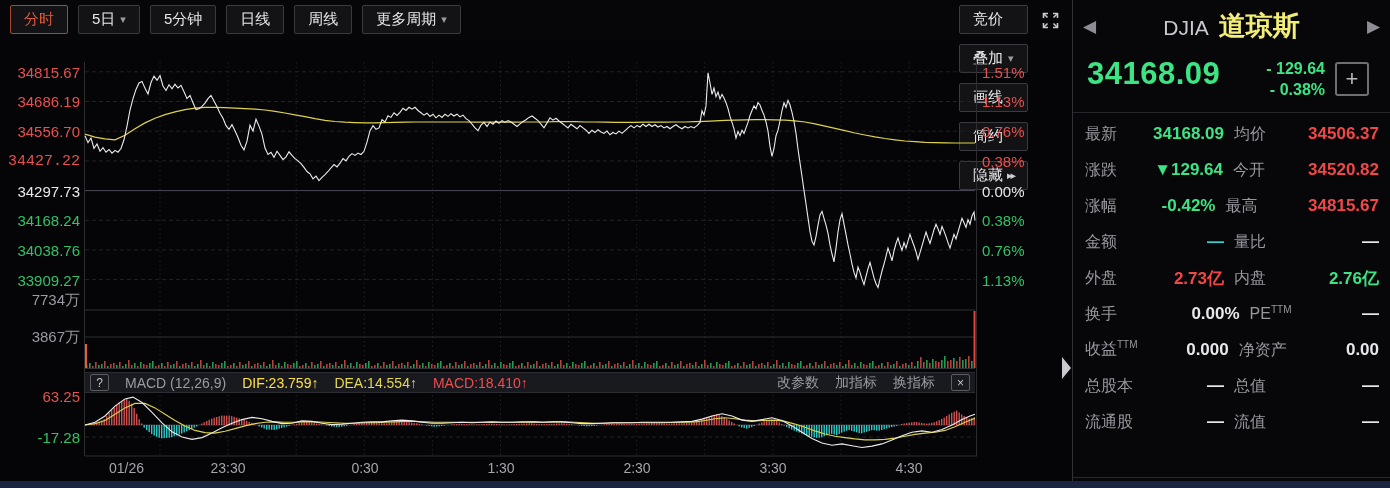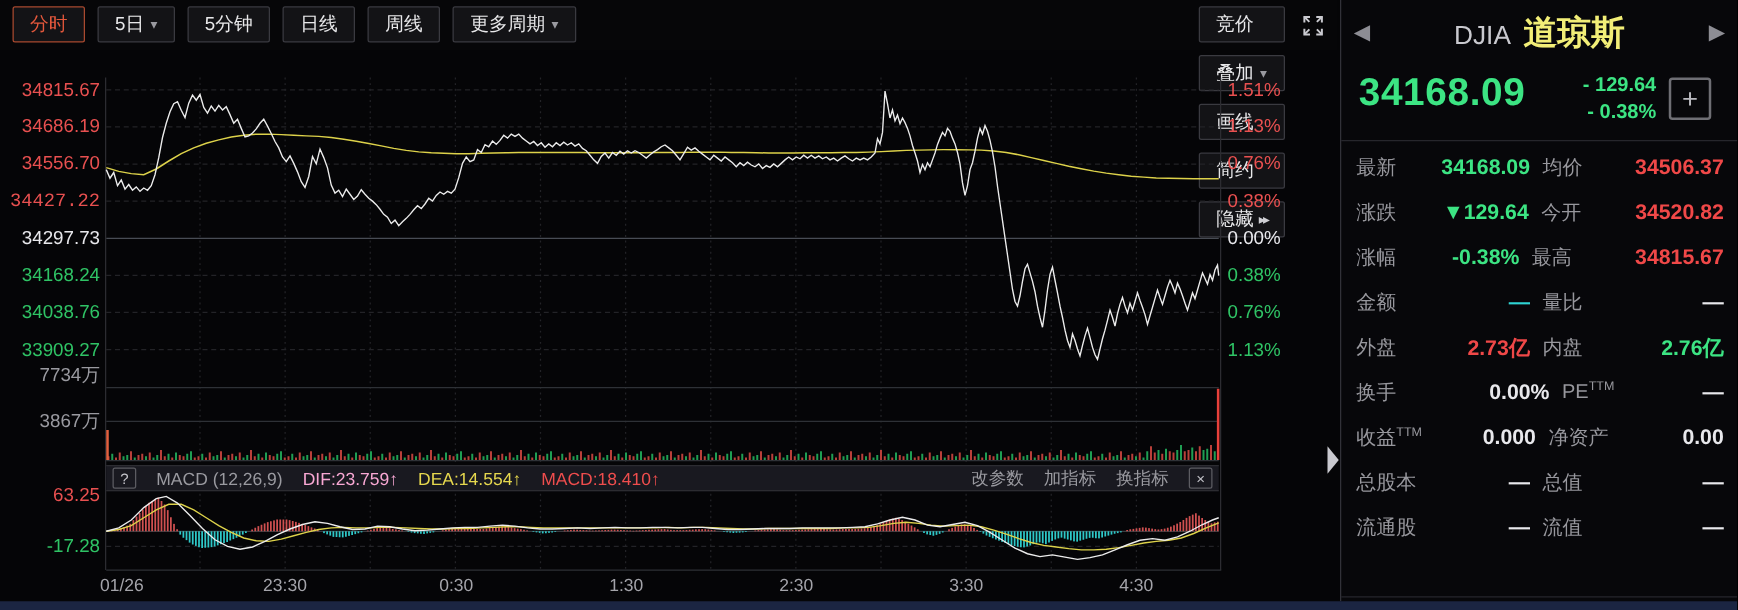--- a/index.html
+++ b/index.html
@@ -27,21 +27,21 @@
   .axis-label{position:absolute;font-size:15px;transform:translateY(-50%);white-space:nowrap;}
   .axis-label.left{left:0;width:80px;text-align:right;}
   .axis-label.right{left:982px;text-align:left;}
   .time-label{position:absolute;font-size:14px;color:#a4a4aa;transform:translateX(-50%);top:460px;}
   
   .macd-strip{position:absolute;left:85px;top:372px;width:890px;height:21px;background:#191920;
       border-top:1px solid #2c2c31;border-bottom:1px solid #2c2c31;display:flex;align-items:center;
       gap:16px;padding:0 5px;box-sizing:border-box;font-size:14px;}
   .mini-box{display:inline-flex;align-items:center;justify-content:center;width:17px;height:15px;
       border:1px solid #5c5c62;color:#c2c2c8;font-size:12px;border-radius:2px;cursor:pointer;flex:0 0 auto;}
-  .white-tx{color:#f9a8d4;}
+  .white-tx{color:#fde047;}
   .yellow-tx{color:#e6d84e;}
   .red-tx{color:#ef4d4d;}
   .spacer{flex:1 1 auto;}
   .act{cursor:pointer;}
   
   .divider-handle{position:absolute;left:1062px;top:357px;width:0;height:0;cursor:pointer;
       border-top:11px solid transparent;border-bottom:11px solid transparent;border-left:9px solid #c9c9cf;}
   
   .sidebar{position:absolute;left:1072px;top:0;width:318px;height:481px;background:#07070a;
       border-left:1px solid #313138;box-sizing:border-box;}
@@ -787,21 +787,21 @@
       <div class="axis-label right" style="color: rgb(232, 80, 80); top: 131.18px;">0.76%</div>
       <div class="axis-label right" style="color: rgb(232, 80, 80); top: 160.87px;">0.38%</div>
       <div class="axis-label right" style="color: rgb(232, 232, 236); top: 190.56px;">0.00%</div>
       <div class="axis-label right" style="color: rgb(47, 195, 101); top: 220.25px;">0.38%</div>
       <div class="axis-label right" style="color: rgb(47, 195, 101); top: 249.94px;">0.76%</div>
       <div class="axis-label right" style="color: rgb(47, 195, 101); top: 279.63px;">1.13%</div>
       <div class="axis-label left" style="color: rgb(154, 154, 160); top: 300px;">7734万</div>
       <div class="axis-label left" style="color: rgb(154, 154, 160); top: 337px;">3867万</div>
       <div class="axis-label left" style="color: rgb(232, 80, 80); top: 396px;">63.25</div>
       <div class="axis-label left" style="color: rgb(47, 195, 101); top: 437px;">-17.28</div>
-      <div class="time-label" style="left: 75px; padding-left: 45px;">01/26</div>
+      <div class="time-label" style="left: 104px; padding-left: 45px;">01/26</div>
       <div class="time-label" style="left: 228px;">23:30</div>
       <div class="time-label" style="left: 365px;">0:30</div>
       <div class="time-label" style="left: 501px;">1:30</div>
       <div class="time-label" style="left: 637px;">2:30</div>
       <div class="time-label" style="left: 773px;">3:30</div>
       <div class="time-label" style="left: 909px;">4:30</div>
     </div>
 
   <div class="macd-strip">
     <span class="mini-box">?</span>
@@ -843,21 +843,21 @@
           <span class="sb-v v2" style="color: rgb(240, 72, 72);">34506.37</span>
         </div>
         <div class="sb-row">
           <span class="sb-l" style="width: 64px;">涨跌</span>
           <span class="sb-v v1" style="color: rgb(60, 228, 131);">▼129.64</span>
           <span class="sb-l" style="width: 70px;">今开</span>
           <span class="sb-v v2" style="color: rgb(240, 72, 72);">34520.82</span>
         </div>
         <div class="sb-row">
           <span class="sb-l" style="width: 64px;">涨幅</span>
-          <span class="sb-v v1" style="color: rgb(60, 228, 131);">-0.38%</span>
+          <span class="sb-v v1" style="color: rgb(60, 228, 131);">-0.42%</span>
           <span class="sb-l" style="width: 70px;">最高</span>
           <span class="sb-v v2" style="color: rgb(240, 72, 72);">34815.67</span>
         </div>
         <div class="sb-row">
           <span class="sb-l" style="width: 64px;">金额</span>
           <span class="sb-v v1" style="color: rgb(46, 211, 211);">—</span>
           <span class="sb-l" style="width: 70px;">量比</span>
           <span class="sb-v v2" style="color: rgb(232, 232, 236);">—</span>
         </div>
         <div class="sb-row">

